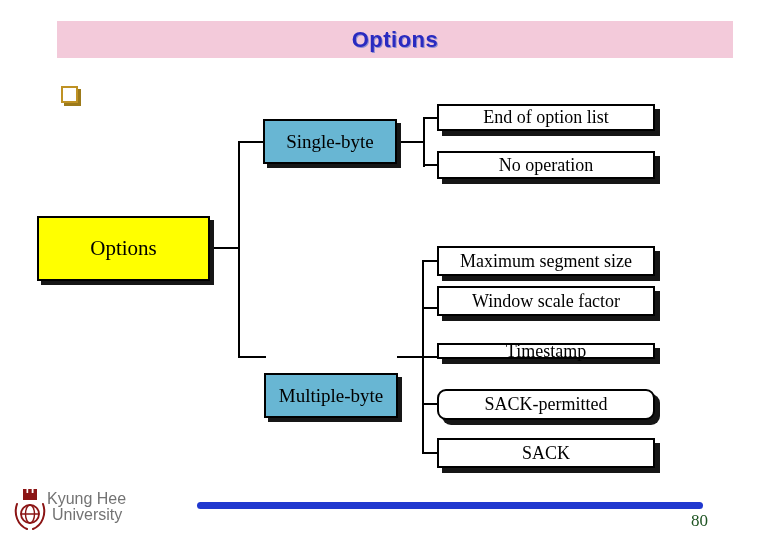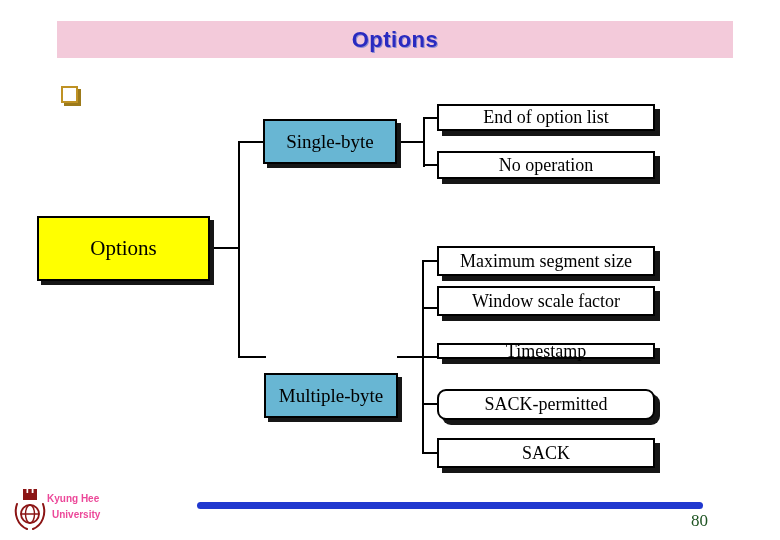--- a/index.html
+++ b/index.html
@@ -40,22 +40,22 @@
   .leaf.wsf{top:286px;height:30px;font-family:Liberation Serif, serif;}
   .leaf.ts{top:343px;height:16px;}
   .leaf.sackp{top:389px;height:31px;border-radius:9px;}
   .leaf.sack{top:438px;height:30px;font-family:Liberation Serif, serif;}
   
   .line{position:absolute;background:#000;}
   .h{height:2px;} .v{width:2px;}
   
   .uni-logo{position:absolute;left:12px;top:487px;}
   .uni-text{
-    position:absolute;left:47px;top:491px;color:#ec4899;font-weight:bold;
-    font-size:10px;line-height:16px;font-family:"Liberation Sans",sans-serif;
+    position:absolute;left:47px;top:491px;color:#737373;font-weight:normal;
+    font-size:16px;line-height:16px;font-family:"Liberation Sans",sans-serif;
   }
   .uni-text .l2{padding-left:5px;}
   .footer-line{
     position:absolute;left:197px;top:502px;width:506px;height:7px;
     background:#2038CF;border-radius:3.5px;
   }
   .page-number{
     position:absolute;left:691px;top:511px;color:#1E5422;
     font-family:"Liberation Serif",serif;font-size:17px;
   }

